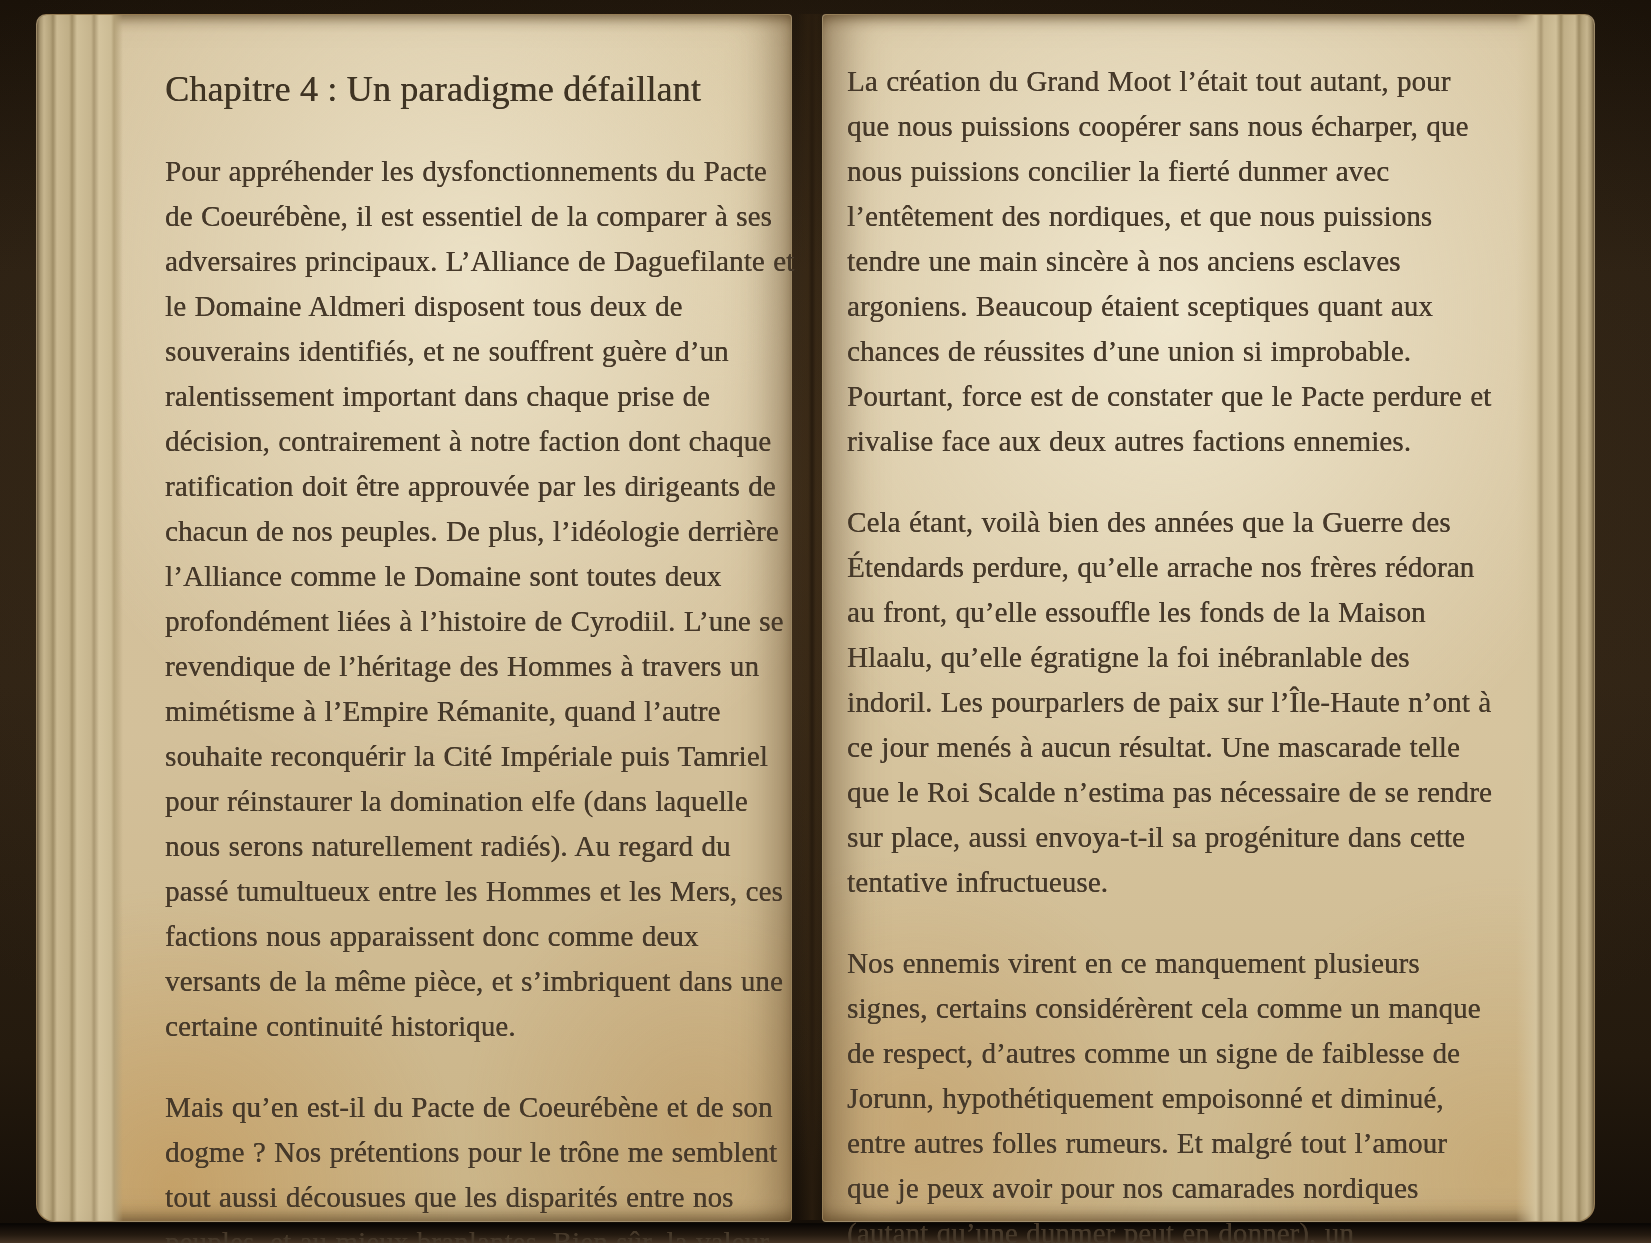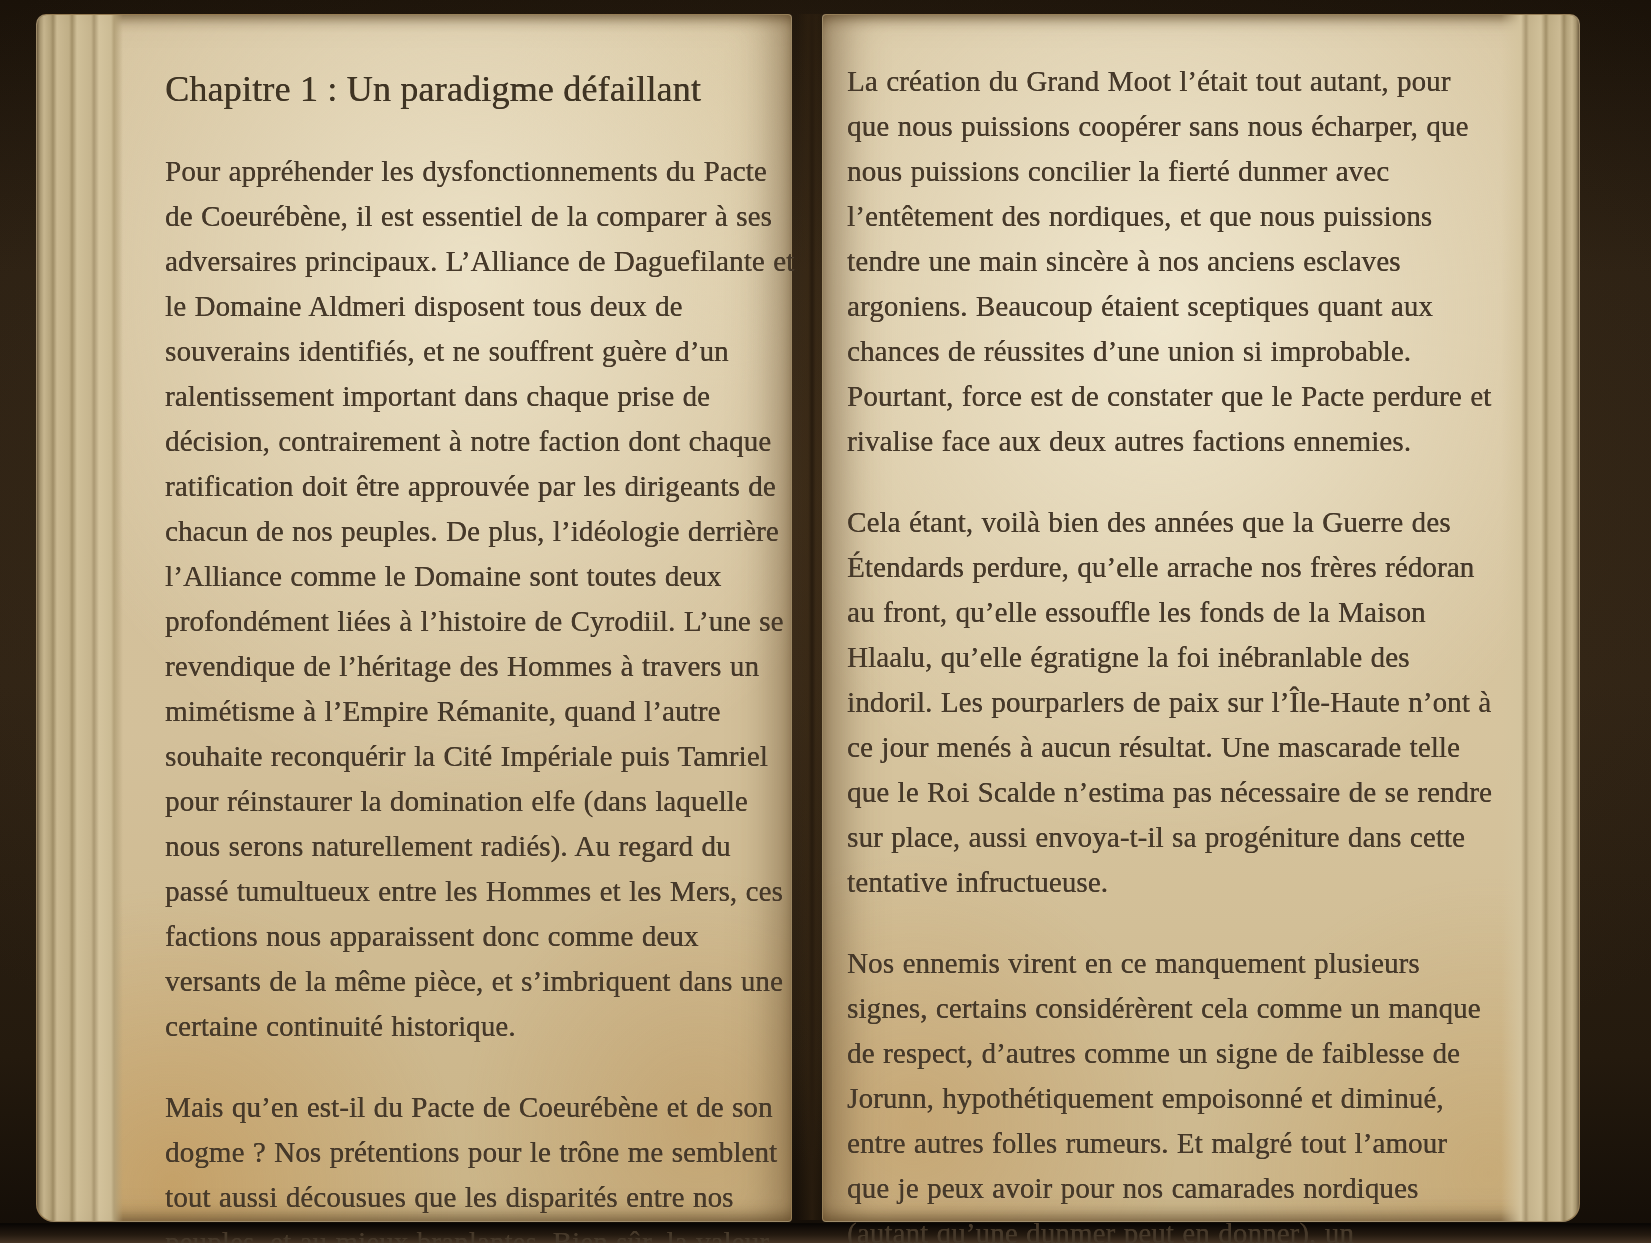--- a/index.html
+++ b/index.html
@@ -24,20 +24,21 @@
   }
   .bottom-rim{
     position:absolute;left:0;right:0;bottom:0;height:18px;
     background:linear-gradient(180deg,#0c0805 0%,#241a10 55%,#463525 100%);
     border-top:2px solid #0a0704;
   }
   .page{
     position:absolute;top:14px;height:1206px;
     border:1px solid rgba(110,88,55,.55);
     color:var(--ink);
+    padding-left:15px;
   }
   .page-left{
     left:36px;width:754px;
     border-radius:10px 4px 4px 18px;
     background:
       radial-gradient(85% 60% at 58% 22%, rgba(240,231,206,.85), rgba(240,231,206,0) 72%),
       radial-gradient(55% 35% at 18% 97%, rgba(186,128,52,.38), rgba(186,128,52,0) 70%),
       radial-gradient(45% 30% at 88% 92%, rgba(175,124,60,.28), rgba(175,124,60,0) 70%),
       radial-gradient(40% 30% at 90% 10%, rgba(214,196,156,.6), rgba(214,196,156,0) 70%),
       linear-gradient(180deg,#d5c39e 0%,#d3c09a 60%,#cab487 100%);
@@ -108,21 +109,21 @@
   .text-block p:last-child{margin-bottom:0;}
 </style>
 </head>
 <body>
 
 <div class="screen">
   <div class="top-rim"></div>
 
   <div class="page page-left">
     <div class="text-block">
-      <h1 class="chapter-title">Chapitre 1 : Un paradigme défaillant</h1>
+      <h1 class="chapter-title">Chapitre 4 : Un paradigme défaillant</h1>
       <div>
           <p>Pour appréhender les dysfonctionnements du Pacte de Coeurébène, il est essentiel de la comparer à ses adversaires principaux. L’Alliance de Daguefilante et le Domaine Aldmeri disposent tous deux de souverains identifiés, et ne souffrent guère d’un ralentissement important dans chaque prise de décision, contrairement à notre faction dont chaque ratification doit être approuvée par les dirigeants de chacun de nos peuples. De plus, l’idéologie derrière l’Alliance comme le Domaine sont toutes deux profondément liées à l’histoire de Cyrodiil. L’une se revendique de l’héritage des Hommes à travers un mimétisme à l’Empire Rémanite, quand l’autre souhaite reconquérir la Cité Impériale puis Tamriel pour réinstaurer la domination elfe (dans laquelle nous serons naturellement radiés). Au regard du passé tumultueux entre les Hommes et les Mers, ces factions nous apparaissent donc comme deux versants de la même pièce, et s’imbriquent dans une certaine continuité historique.</p>
           <p>Mais qu’en est-il du Pacte de Coeurébène et de son dogme ? Nos prétentions pour le trône me semblent tout aussi décousues que les disparités entre nos peuples, et au mieux branlantes. Bien sûr, la valeur de notre union est incontestable, et s’est avérée impérative dans notre lutte face à l’invasion akaviroise.</p>
         </div>
     </div>
   </div>
 
   <div class="spine"></div>
 
   <div class="page page-right">

